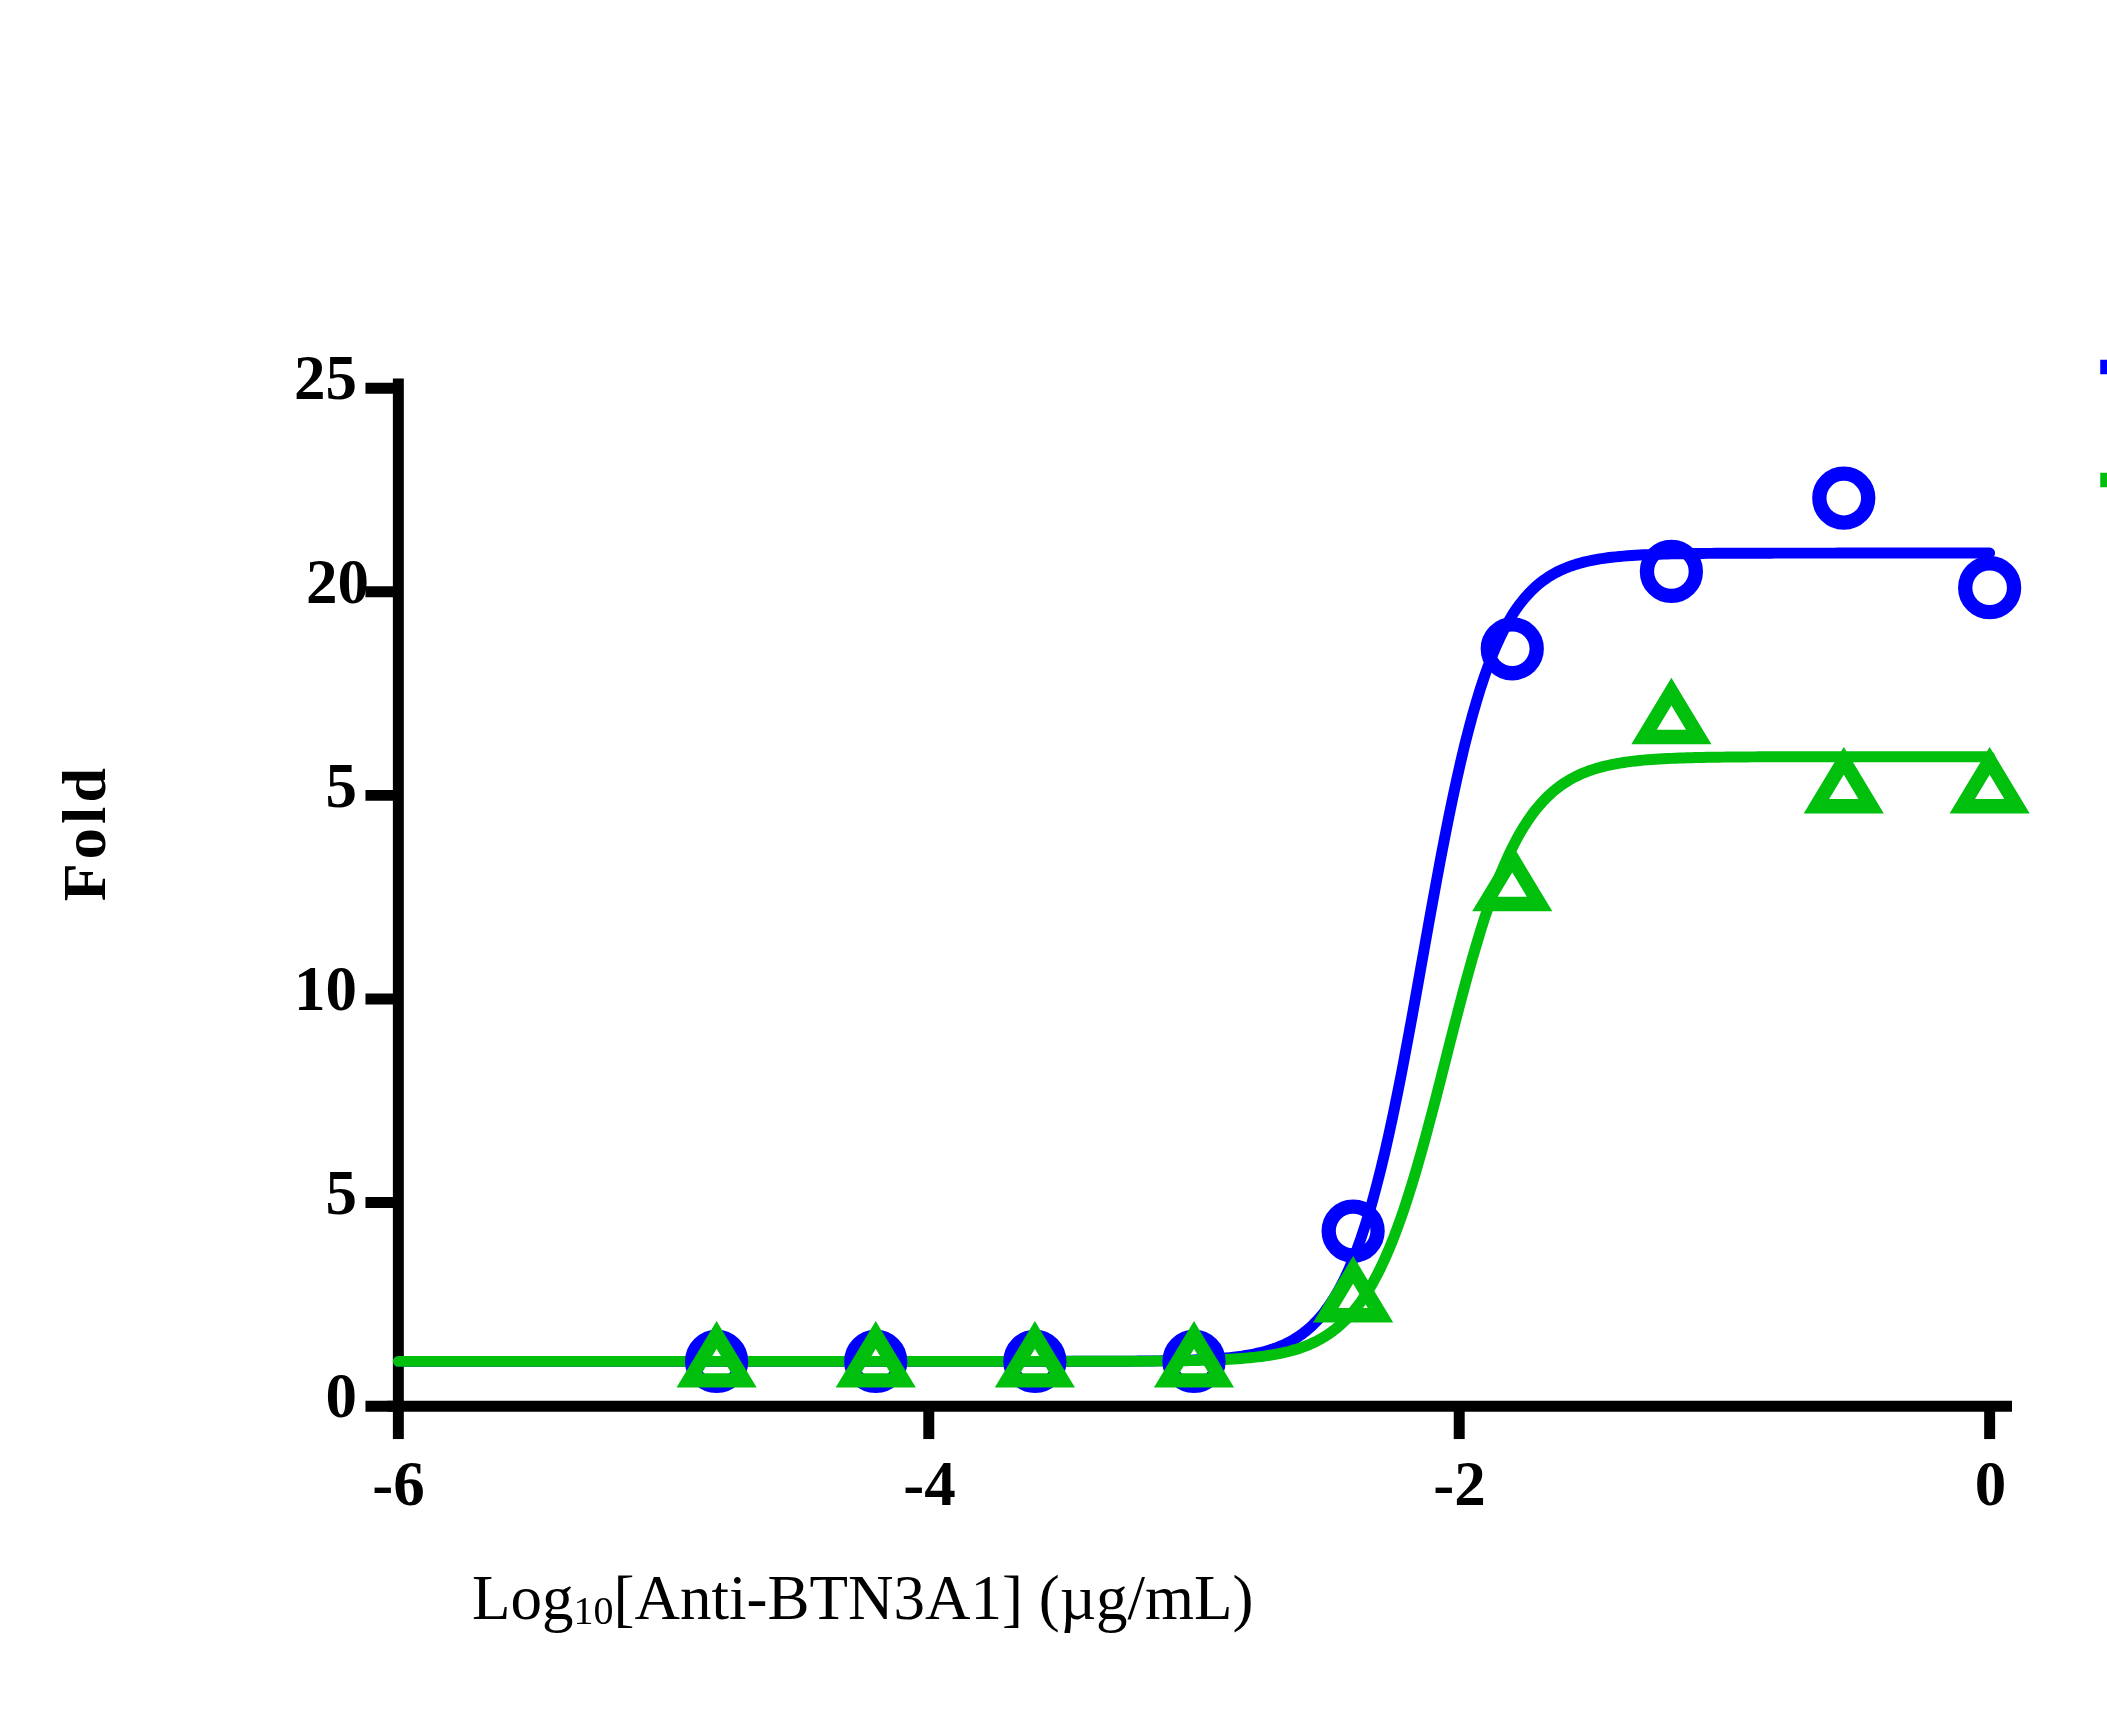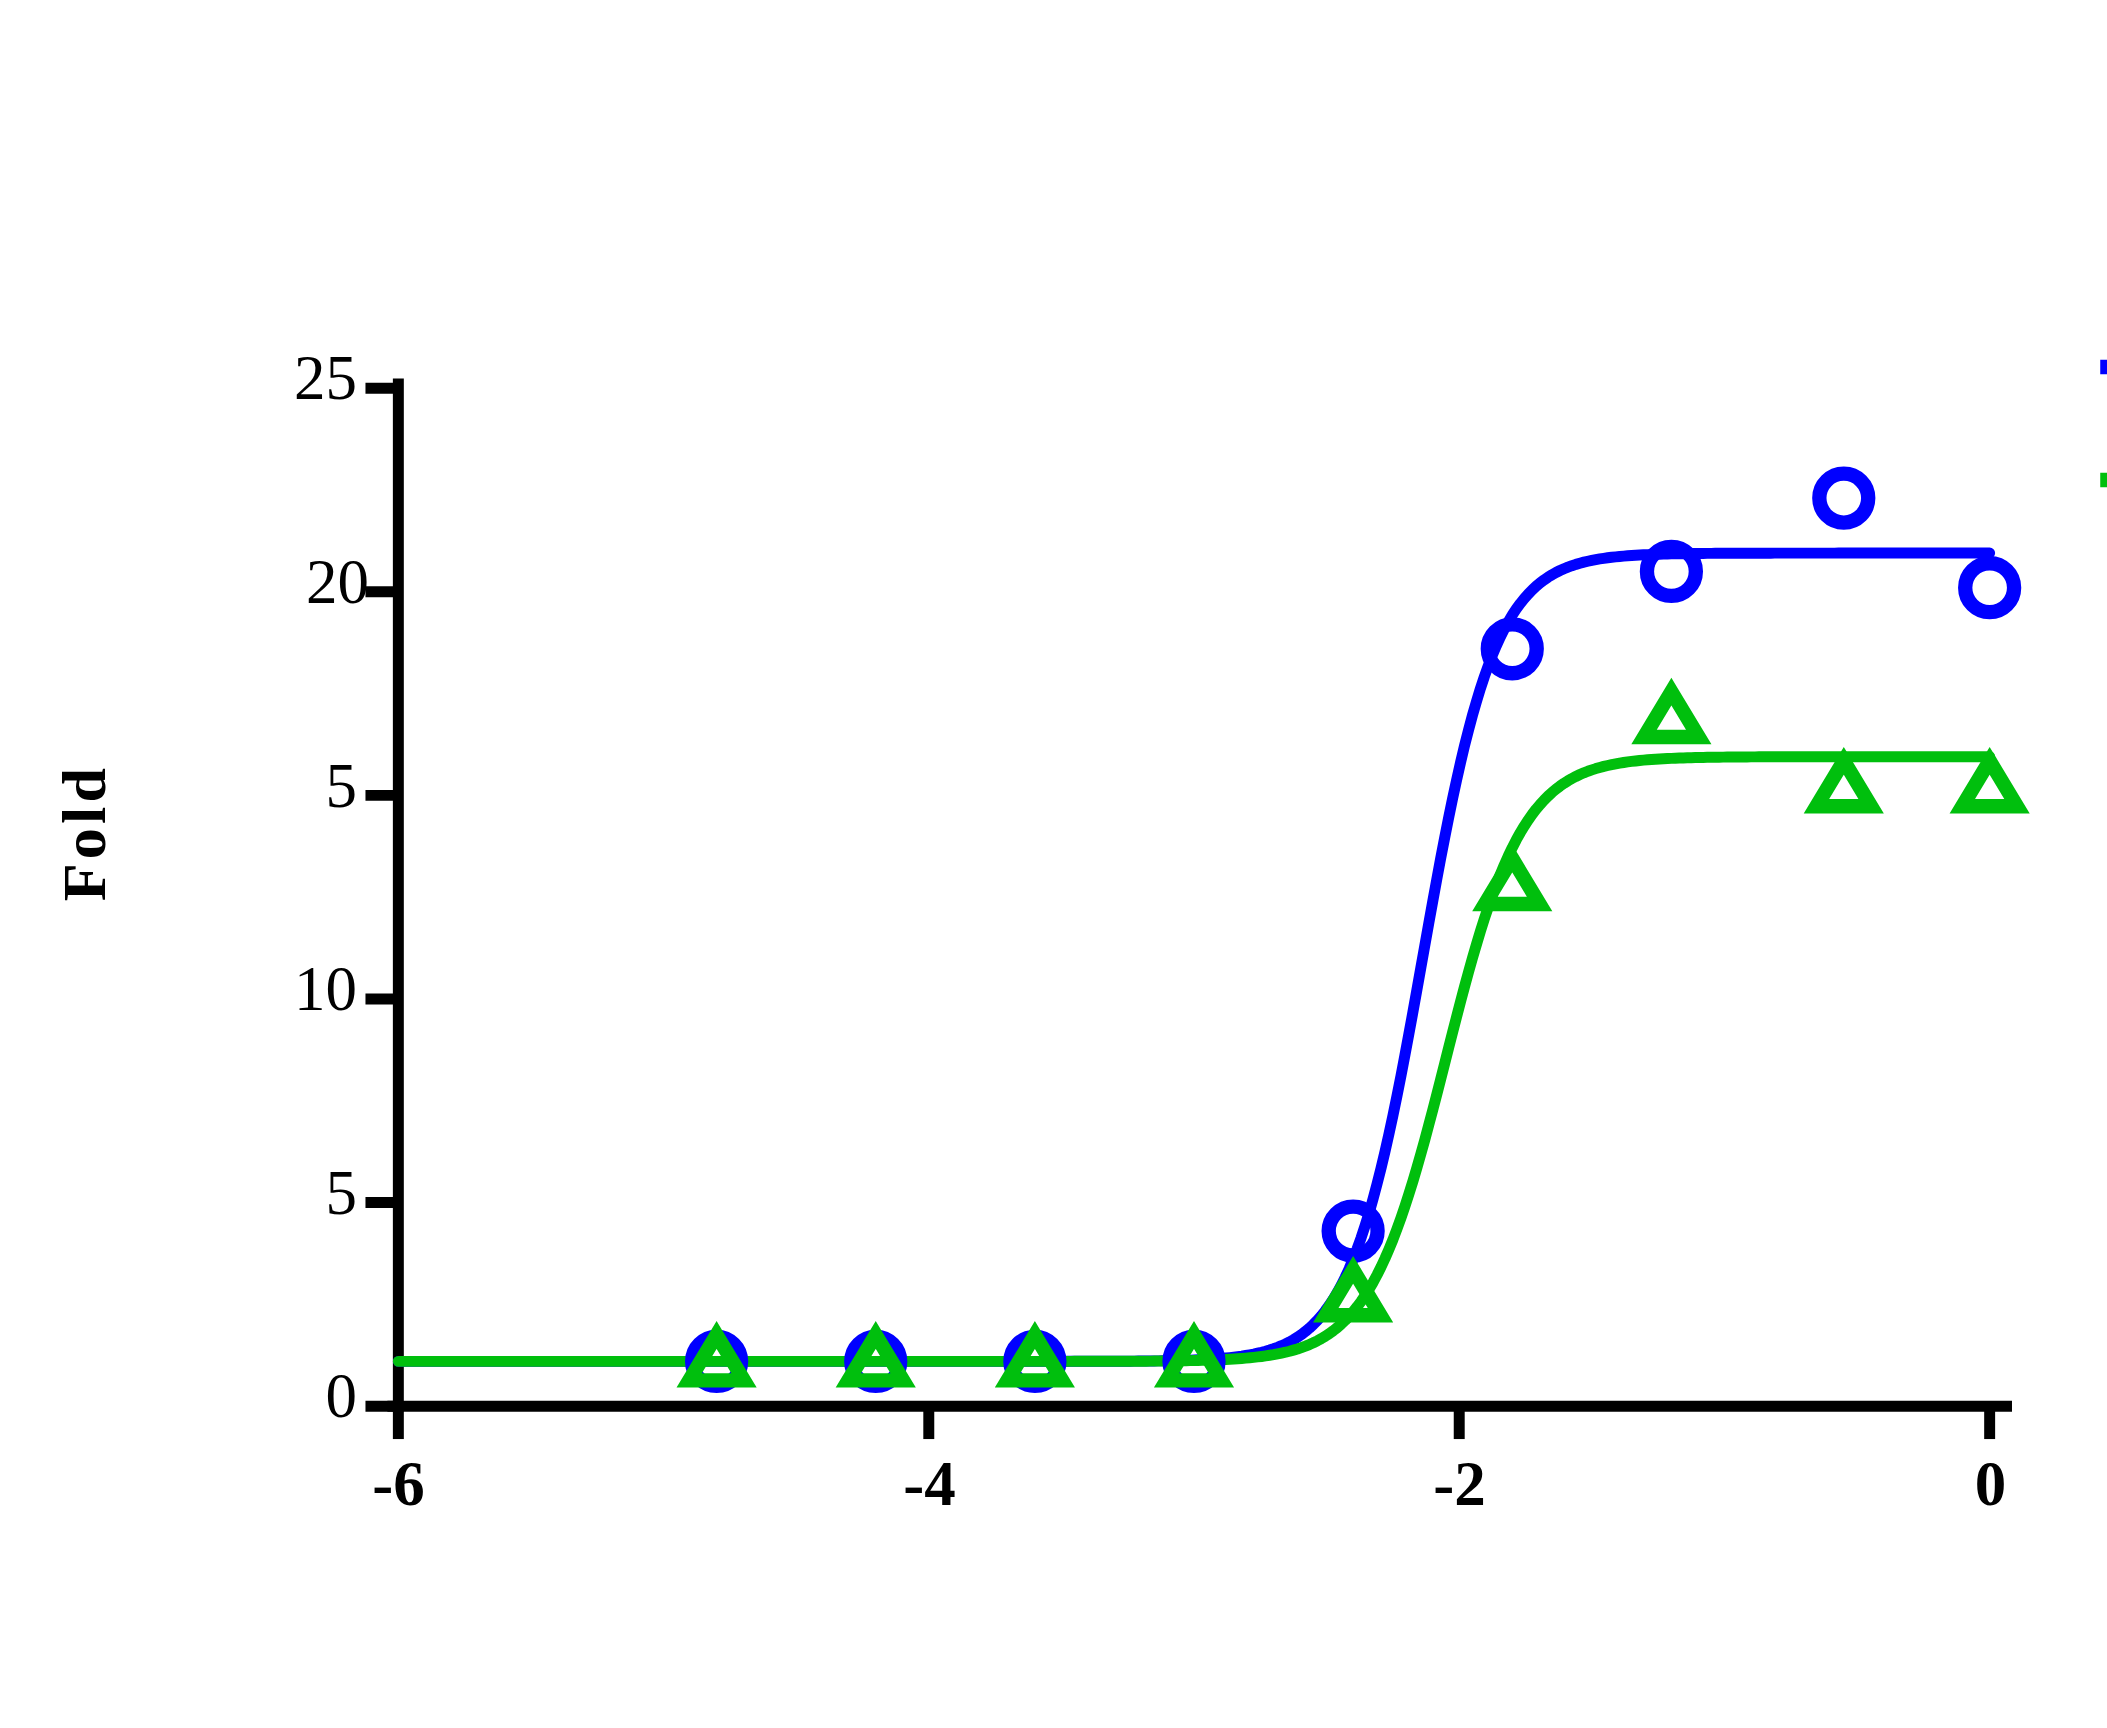--- a/index.html
+++ b/index.html
@@ -33,21 +33,21 @@
   
   #xlabel{
     position:absolute;left:472px;top:1562px;
     font-size:63px;color:#000;white-space:nowrap;
   }
   #xlabel sub{font-size:40px;vertical-align:-0.12em;}
 
   
   .ytick{
     position:absolute;text-align:right;width:177px;
-    font-size:63px;font-weight:normal;color:#000;
+    font-size:63px;font-weight:bold;color:#000;
   }
   .xtick{
     position:absolute;text-align:center;width:169px;
     font-size:63px;font-weight:bold;color:#000;
   }
 
   
   #legend{position:absolute;left:1990px;top:198px;width:1079px;height:350px;}
   .lg-row{position:absolute;left:0;width:1079px;height:97px;}
   .lg-marker{position:absolute;left:105px;top:4.2px;width:139px;height:84px;}
@@ -106,20 +106,21 @@
           <polygon points="3964.9999999999995,1639.8200000000002 4029.9599999999996,1747.5608000000002 3900.0399999999995,1747.5608000000002" fill="none" stroke="#00BF0D" stroke-width="34" stroke-linejoin="miter"></polygon>
           <polygon points="4373.958333333334,1804.04 4438.918333333334,1911.7808 4308.998333333334,1911.7808" fill="none" stroke="#00BF0D" stroke-width="34" stroke-linejoin="miter"></polygon>
           <polygon points="4720,1804.04 4784.96,1911.7808 4655.04,1911.7808" fill="none" stroke="#00BF0D" stroke-width="34" stroke-linejoin="miter"></polygon>
         </g>
     </svg>
   </div>
 
 
   <div id="ylabel">Fold</div>
 
+  <div id="xlabel"><span>Log</span><sub>10</sub><span>[Anti-BTN3A1] (µg/mL)</span></div>
 
   <div id="yticklabels">
       <div class="ytick" style="left: 180px; top: 1360px;">0</div>
       <div class="ytick" style="left: 180px; top: 1157px;">5</div>
       <div class="ytick" style="left: 180px; top: 953px;">10</div>
       <div class="ytick" style="left: 180px; top: 750px;">5</div>
       <div class="ytick" style="left: 192px; top: 546px;">20</div>
       <div class="ytick" style="left: 180px; top: 342px;">25</div>
     </div>
   <div id="xticklabels">

